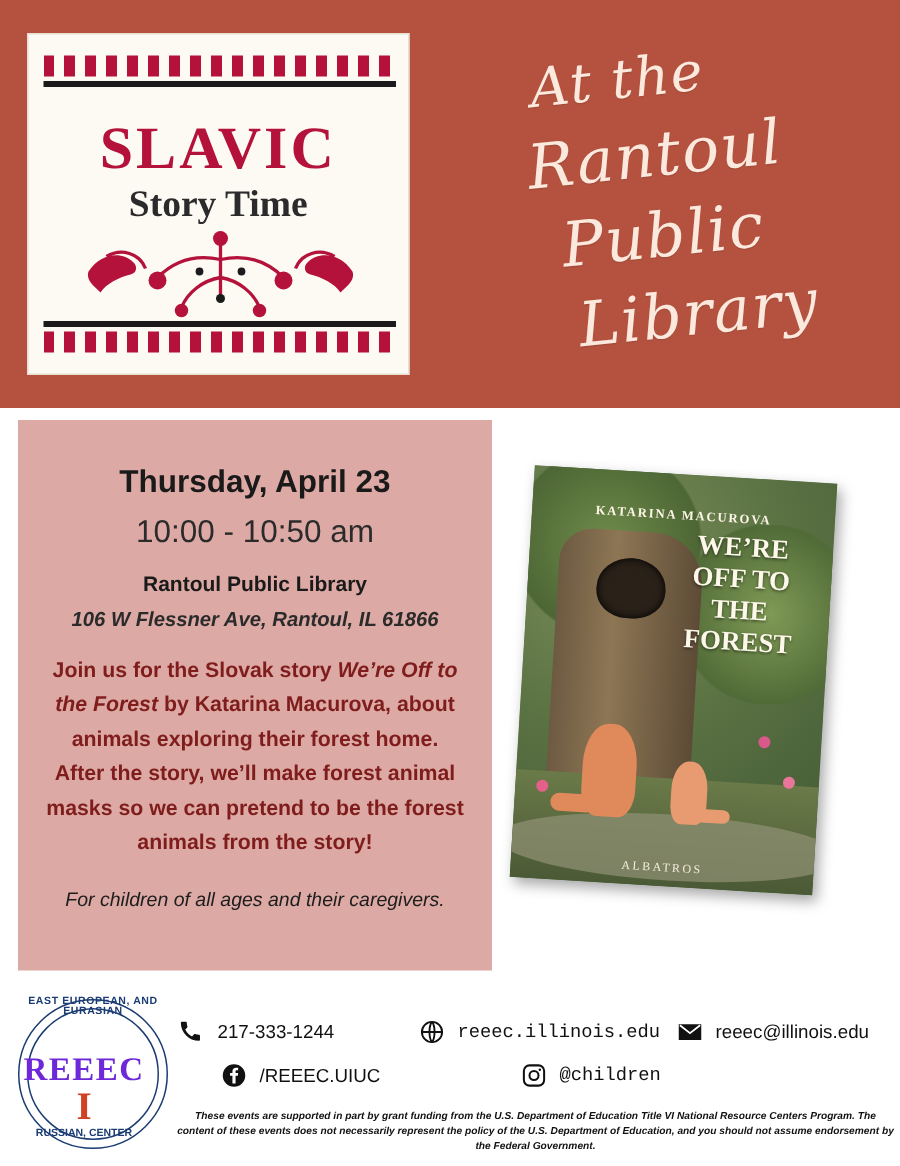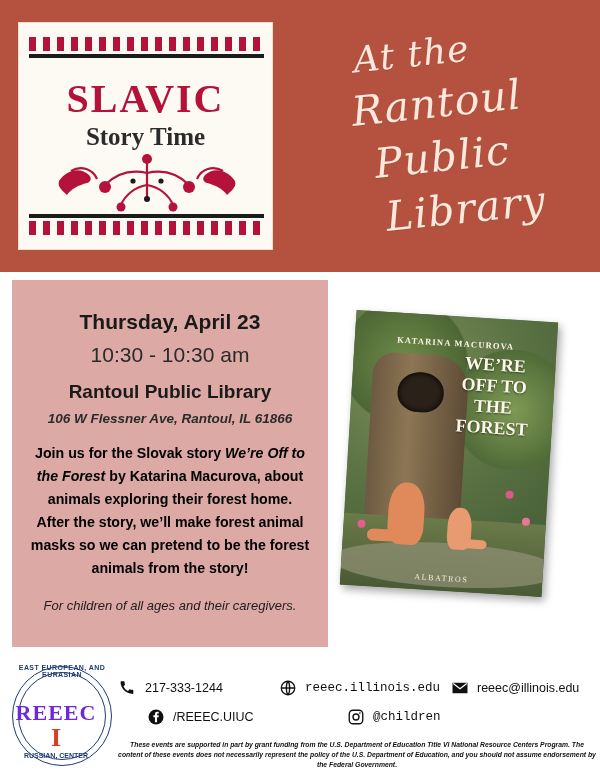--- a/index.html
+++ b/index.html
@@ -117,36 +117,36 @@
     margin-top: 16px;
   }
   .time {
     font-size: 21px;
     color: #2b2b2b;
     margin-top: 9px;
     font-weight: 400;
   }
   .venue {
     font-weight: bold;
-    font-size: 19px;
+    font-size: 14px;
     color: #1a1a1a;
     margin-top: 14px;
   }
   .address {
     font-size: 13.5px;
     font-style: italic;
     font-weight: bold;
     color: #2b2b2b;
     margin-top: 8px;
   }
   .desc {
     font-size: 14.2px;
     font-weight: bold;
     line-height: 1.62;
-    color: #000000;
+    color: #7f1d1d;
     margin-top: 16px;
     padding: 0 4px;
   }
   .desc em { font-style: italic; }
   .footnote {
     font-size: 13px;
     font-style: italic;
     color: #1d1d1d;
     margin-top: 18px;
   }
@@ -346,21 +346,21 @@
       <span class="l1">At the</span>
       <span class="l2">Rantoul Public</span>
       <span class="l3">Library</span>
     </div>
   </div>
 
   <div class="body-band"></div>
 
   <div class="info-panel">
     <div class="date">Thursday, April 23</div>
-    <div class="time">10:30 - 10:30 am</div>
+    <div class="time">10:00 - 10:50 am</div>
     <div class="venue">Rantoul Public Library</div>
     <div class="address">106 W Flessner Ave, Rantoul, IL 61866</div>
     <div class="desc"><span>Join us for the Slovak story </span><em>We’re Off to the Forest</em><span> by Katarina Macurova, about animals exploring their forest home. After the story, we’ll make forest animal masks so we can pretend to be the forest animals from the story!</span></div>
     <div class="footnote">For children of all ages and their caregivers.</div>
   </div>
 
   <div class="book">
     <div class="sky"></div>
     <div class="foliage-a"></div>
     <div class="foliage-b"></div>

